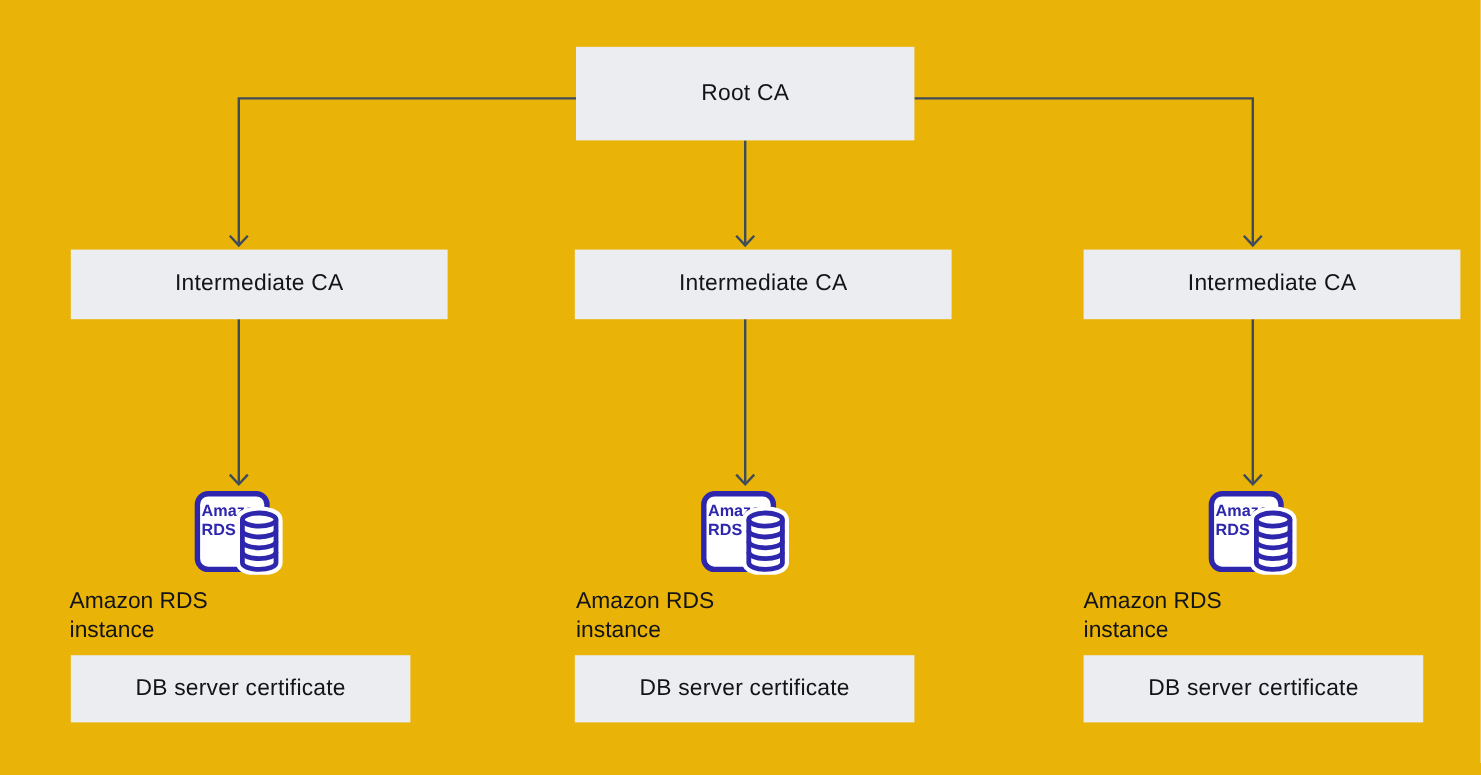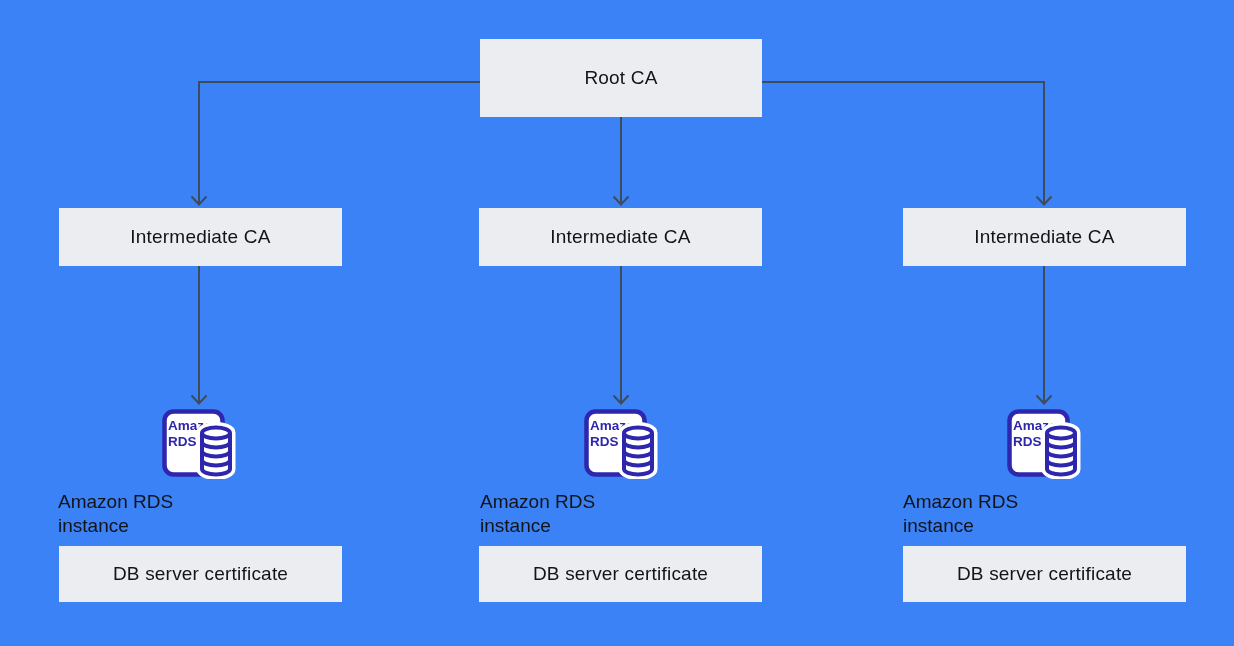--- a/index.html
+++ b/index.html
@@ -5,21 +5,21 @@
   html, body {
     margin: 0;
     padding: 0;
     background: #ffffff;
     font-family: "Liberation Sans", sans-serif;
   }
   .canvas {
     position: relative;
     width: 1234px;
     height: 646px;
-    background: #3b82f6;
+    background: #eab308;
     overflow: hidden;
   }
   .connectors {
     position: absolute;
     left: 0;
     top: 0;
     width: 1234px;
     height: 646px;
     pointer-events: none;
   }
@@ -28,21 +28,21 @@
     background: #ECEDF1;
     display: flex;
     align-items: center;
     justify-content: center;
     font-size: 19px;
     color: #121417;
     text-align: center;
     letter-spacing: 0.2px;
   }
   .box-root   { left: 480px; top: 39px;  width: 282px; height: 78px; }
-  .box-int    { top: 208px; width: 283px; height: 58px; }
+  .box-int    { top: 208px; width: 314px; height: 58px; }
   .box-cert   { top: 546px; width: 283px; height: 56px; }
   .int-1, .cert-1 { left: 59px;  }
   .int-2, .cert-2 { left: 479px; }
   .int-3, .cert-3 { left: 903px; }
 
   .rds-icon {
     position: absolute;
     top: 407px;
     width: 78px;
     height: 72px;

